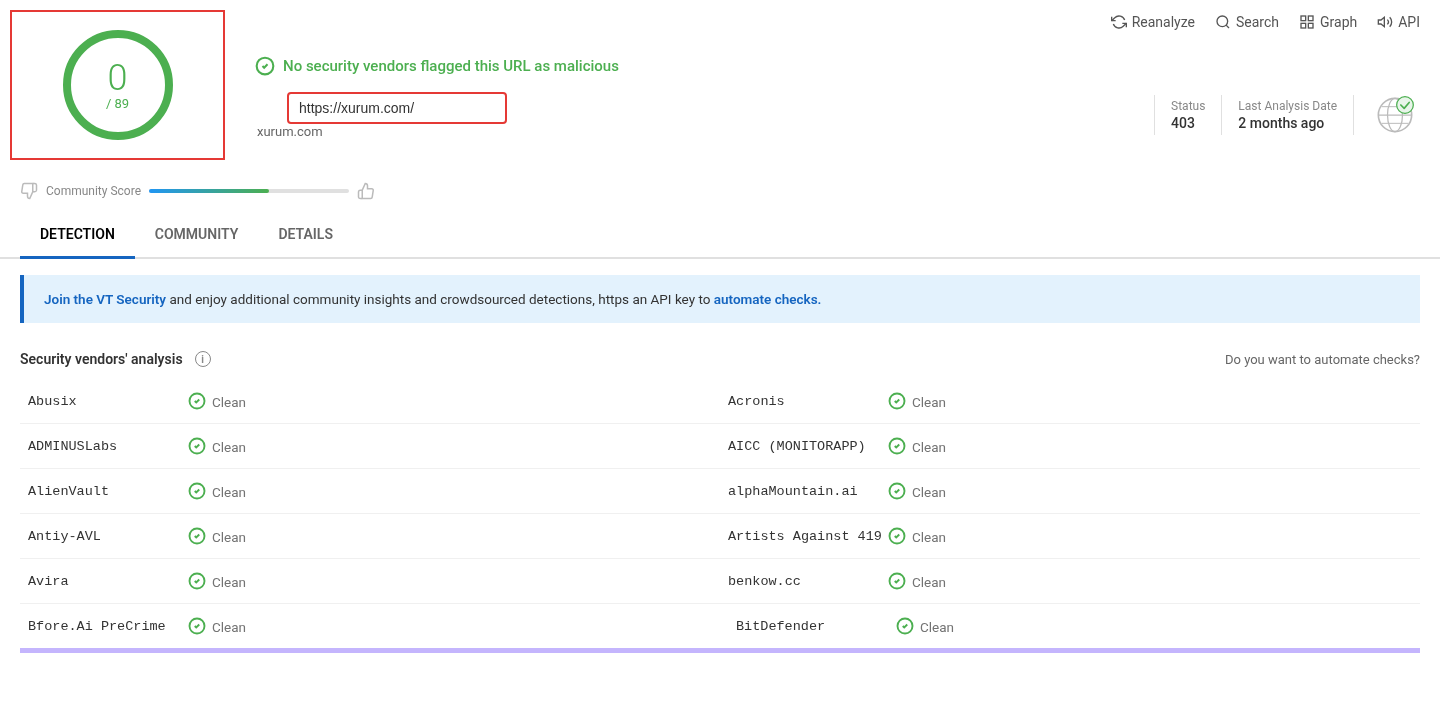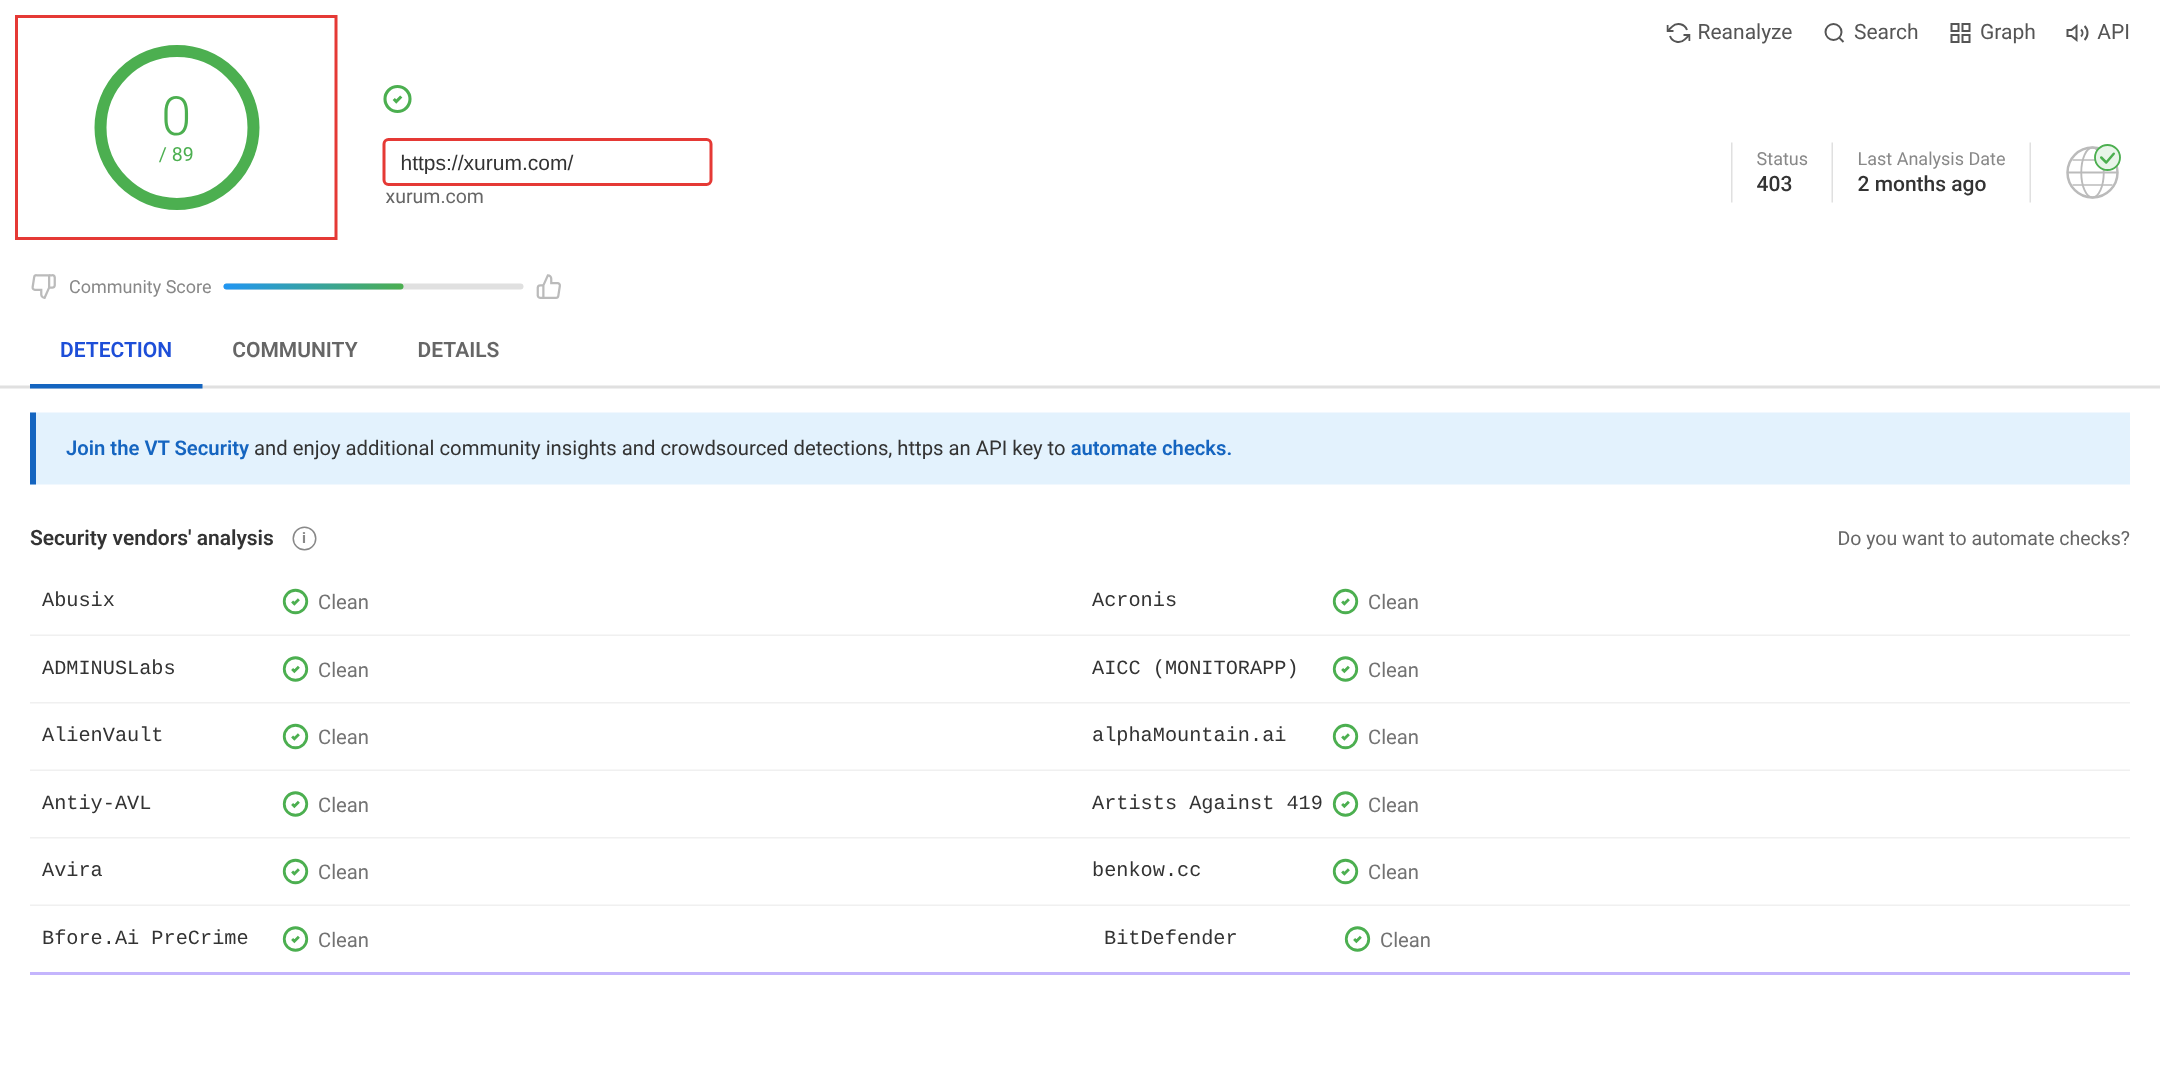--- a/index.html
+++ b/index.html
@@ -15,38 +15,38 @@
     
     .score-number { font-size: 36px; font-weight: 300; color: #4caf50; line-height: 1; }
     .score-denom { font-size: 13px; color: #4caf50; }
     
     .info-section { flex: 1; padding: 16px 20px; display: flex; flex-direction: column; justify-content: center; }
     
     .status-clean { display: flex; align-items: center; gap: 8px; color: #4caf50; font-size: 15px; font-weight: 500; margin-bottom: 14px; }
     .status-clean svg { flex-shrink: 0; }
     
     .url-row { display: flex; align-items: center; gap: 16px; margin-bottom: 6px; }
-    .url-input-box { border: 2px solid #e53935; border-radius: 4px; padding: 6px 10px; font-size: 14px; color: #333; background: #fff; min-width: 220px; }
+    .url-input-box { border: 2px solid #e53935; border-radius: 4px; padding: 6px 10px; font-size: 14px; color: #333; background: #fff; min-width: 220px; margin-left: 32px; }
     
     .url-domain { color: #666; font-size: 13px; padding-left: 2px; }
     .meta-item { text-align: left; }
     .meta-label { font-size: 12px; color: #888; }
     .meta-value { font-size: 14px; color: #333; font-weight: 500; margin-top: 2px; }
     .toolbar-btn { display: flex; align-items: center; gap: 5px; color: #555; font-size: 14px; cursor: pointer; text-decoration: none; }
     
     
     .community-bar { padding: 12px 20px; display: flex; align-items: center; gap: 8px; }
     .score-label { font-size: 12px; color: #888; }
     .bar-track { flex: 1; max-width: 200px; height: 4px; background: #e0e0e0; border-radius: 2px; position: relative; }
     .bar-fill { height: 100%; background: linear-gradient(to right, #2196f3, #4caf50); border-radius: 2px; width: 60%; }
     
     
     .tabs { display: flex; gap: 0; padding: 0 20px; border-bottom: 2px solid #e0e0e0; background: #fff; }
     .tab { padding: 14px 20px; font-size: 14px; font-weight: 600; color: #666; cursor: pointer; border-bottom: 3px solid transparent; margin-bottom: -2px; }
-    .tab.active { color: #1d4ed8; border-bottom-color: #1565c0; }
+    .tab.active { color: #000000; border-bottom-color: #1565c0; }
     
     
     .banner { background: #e3f2fd; border-left: 4px solid #1565c0; padding: 14px 20px; margin: 16px 20px; font-size: 13.5px; color: #333; line-height: 1.5; }
     .banner a { color: #1565c0; font-weight: 600; text-decoration: none; }
     
     
     .analysis-section { padding: 0 20px 20px; }
     .analysis-header { display: flex; align-items: center; justify-content: space-between; padding: 12px 0; }
     .analysis-title { font-size: 14px; font-weight: 600; color: #333; display: flex; align-items: center; gap: 12px; }
     .info-icon { display: inline-flex; align-items: center; justify-content: center; width: 16px; height: 16px; border: 1.5px solid #888; border-radius: 50%; color: #888; font-size: 10px; font-weight: 700; }
@@ -113,20 +113,21 @@
             </svg>
           <span>API</span>
         </div>
       </div>
 
       <div class="status-clean">
         <svg width="20" height="20" viewBox="0 0 24 24" fill="none" stroke="#4caf50" stroke-width="2.5">
             <circle cx="12" cy="12" r="10"></circle>
             <polyline points="9 12 11 14 15 10"></polyline>
           </svg>
+        <span>No security vendors flagged this URL as malicious</span>
       </div>
 
       <div class="url-row">
         <div style="display: flex; flex-direction: column;">
           <input type="text" class="url-input-box" readonly="" style="border: 2px solid rgb(229, 57, 53); border-radius: 4px; padding: 6px 10px; font-size: 14px; color: rgb(51, 51, 51); background: rgb(255, 255, 255); min-width: 220px; outline: none;" value="https://xurum.com/">
           <span class="url-domain">xurum.com</span>
         </div>
 
         <div style="flex:1;"></div>
 
@@ -303,21 +304,21 @@
           <div class="vendor-status">
             <svg width="18" height="18" viewBox="0 0 24 24" fill="none" stroke="#4caf50" stroke-width="2.5">
                 <circle cx="12" cy="12" r="10"></circle>
                 <polyline points="9 12 11 14 15 10"></polyline>
               </svg>
             <span>Clean</span>
           </div>
         </div>
       </div>
 
-      <div class="vendor-row" style="border-bottom: 2px solid #c4b5fd; gap: 16px;">
+      <div class="vendor-row" style="border-bottom: 5px solid #c4b5fd; gap: 16px;">
         <div class="vendor-cell">
           <span class="vendor-name">Bfore.Ai PreCrime</span>
           <div class="vendor-status">
             <svg width="18" height="18" viewBox="0 0 24 24" fill="none" stroke="#4caf50" stroke-width="2.5">
                 <circle cx="12" cy="12" r="10"></circle>
                 <polyline points="9 12 11 14 15 10"></polyline>
               </svg>
             <span>Clean</span>
           </div>
         </div>

